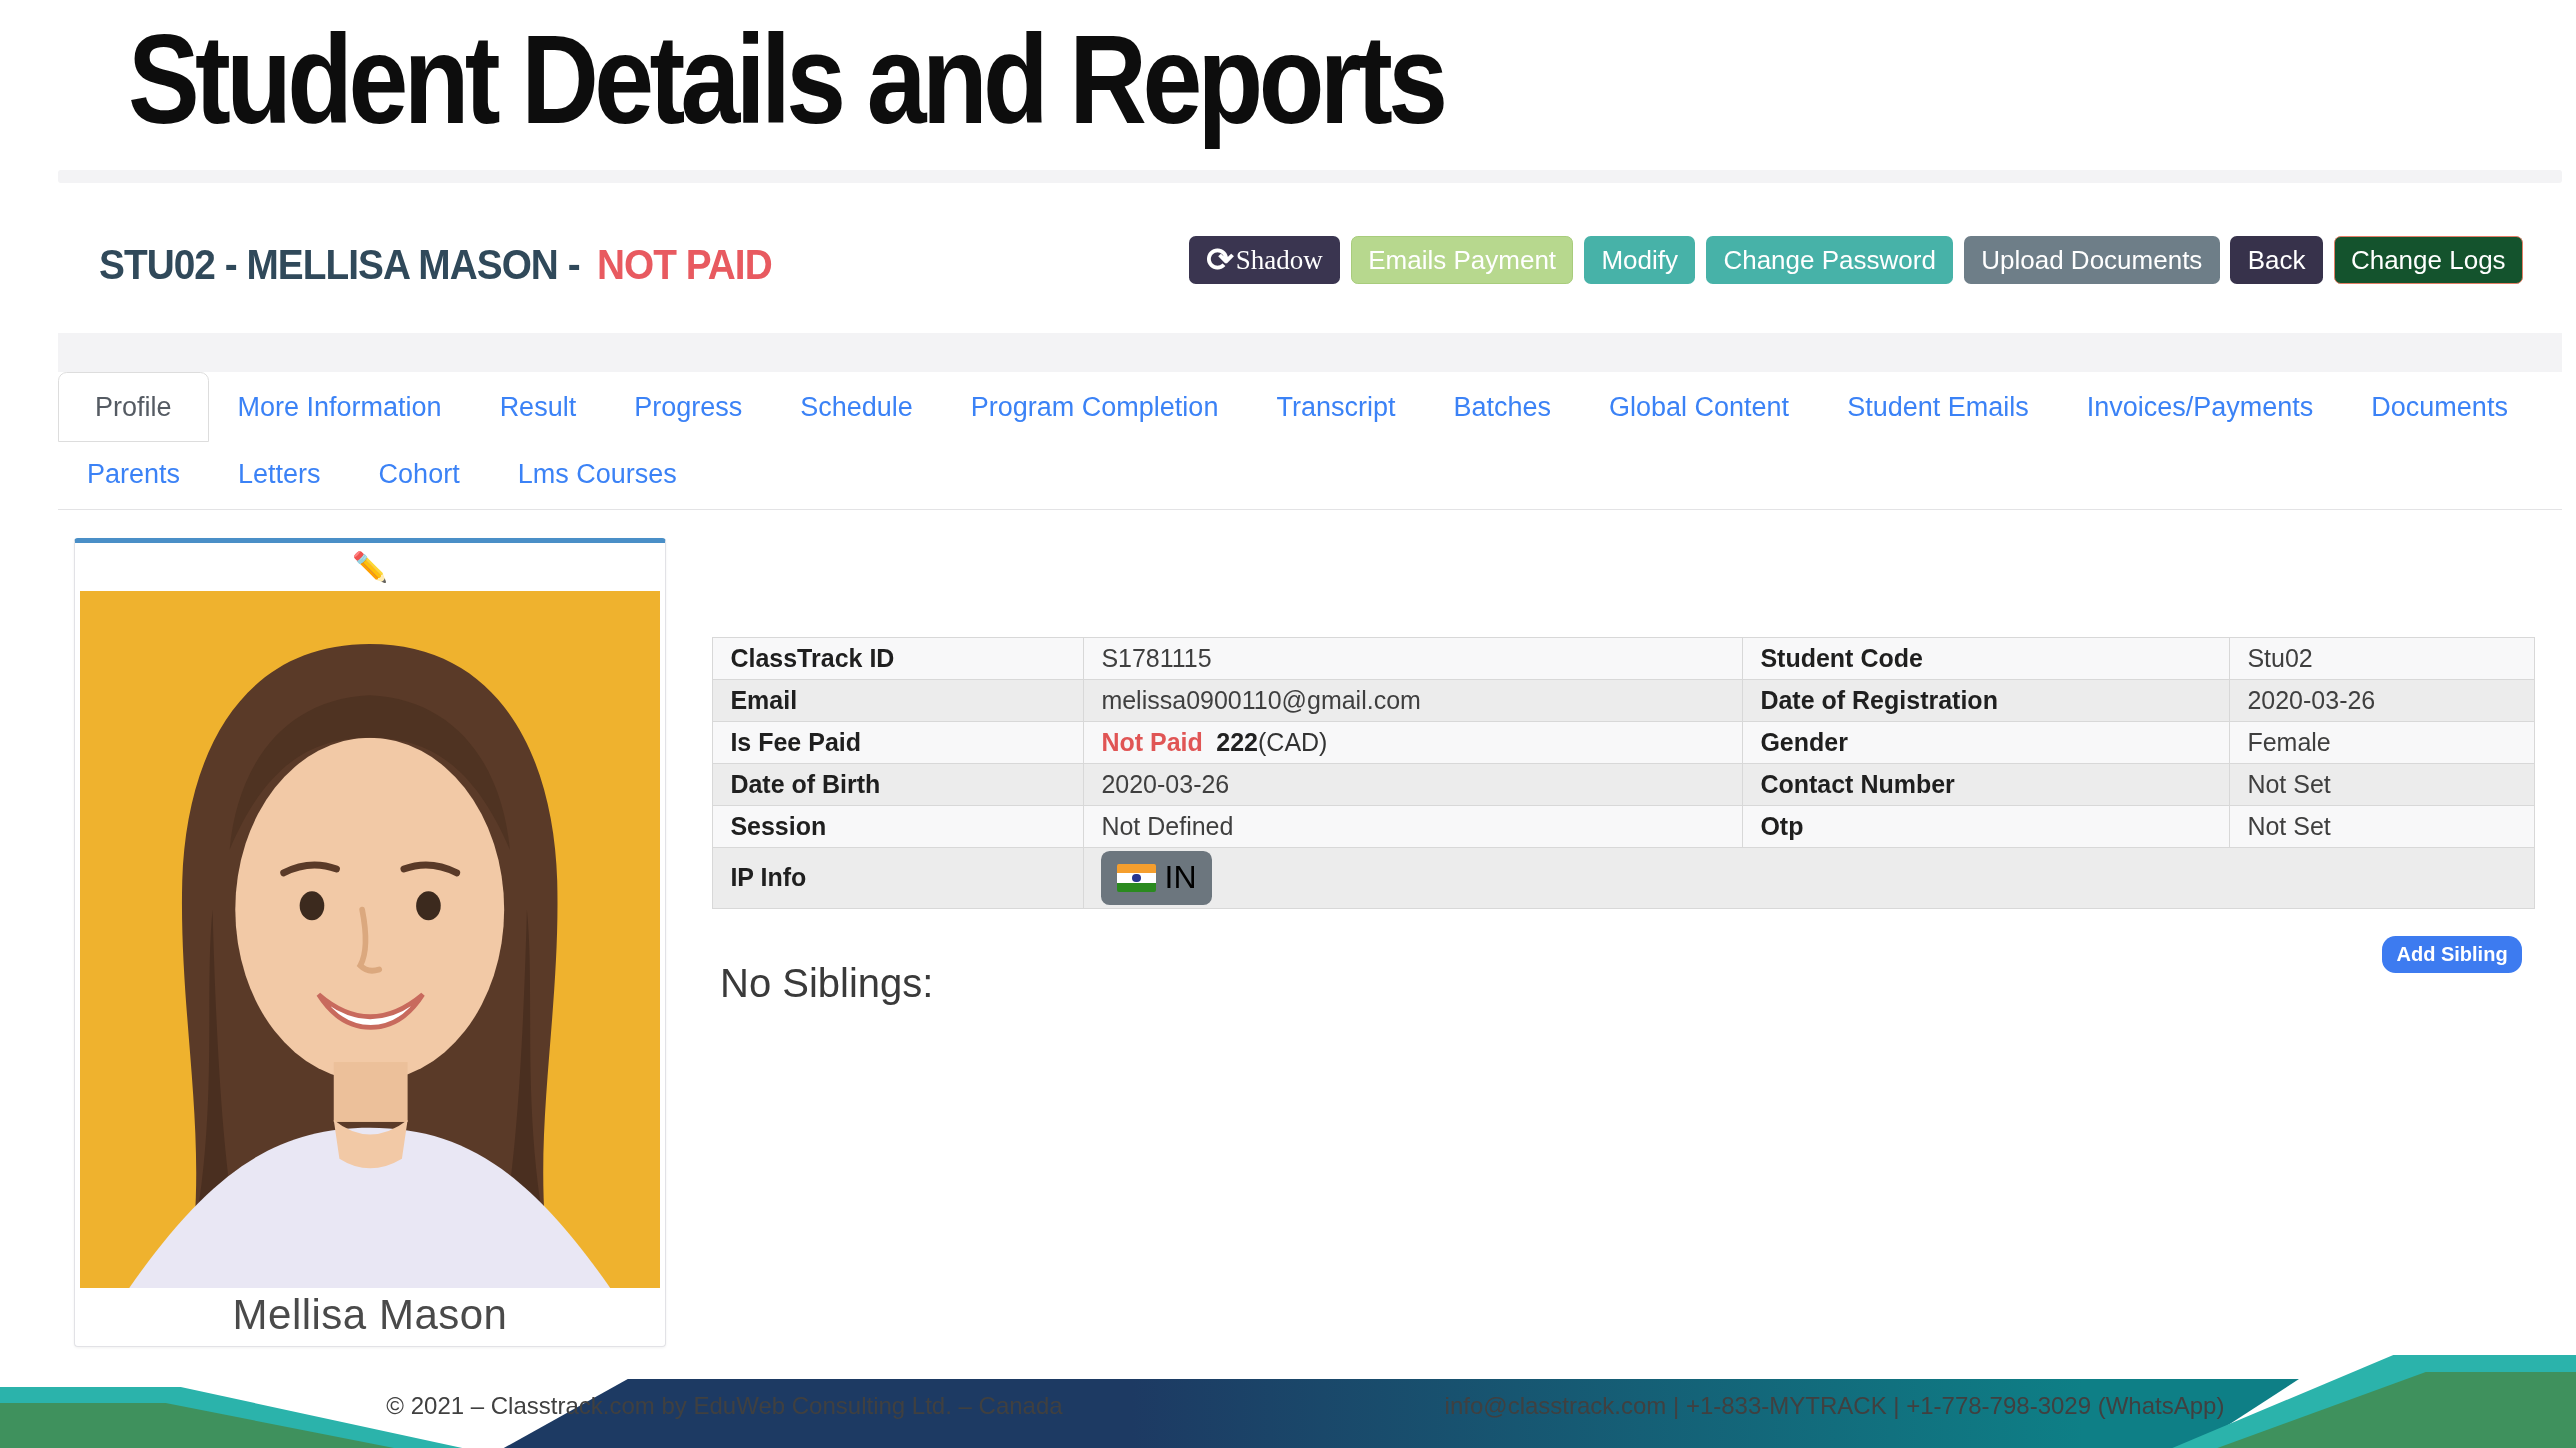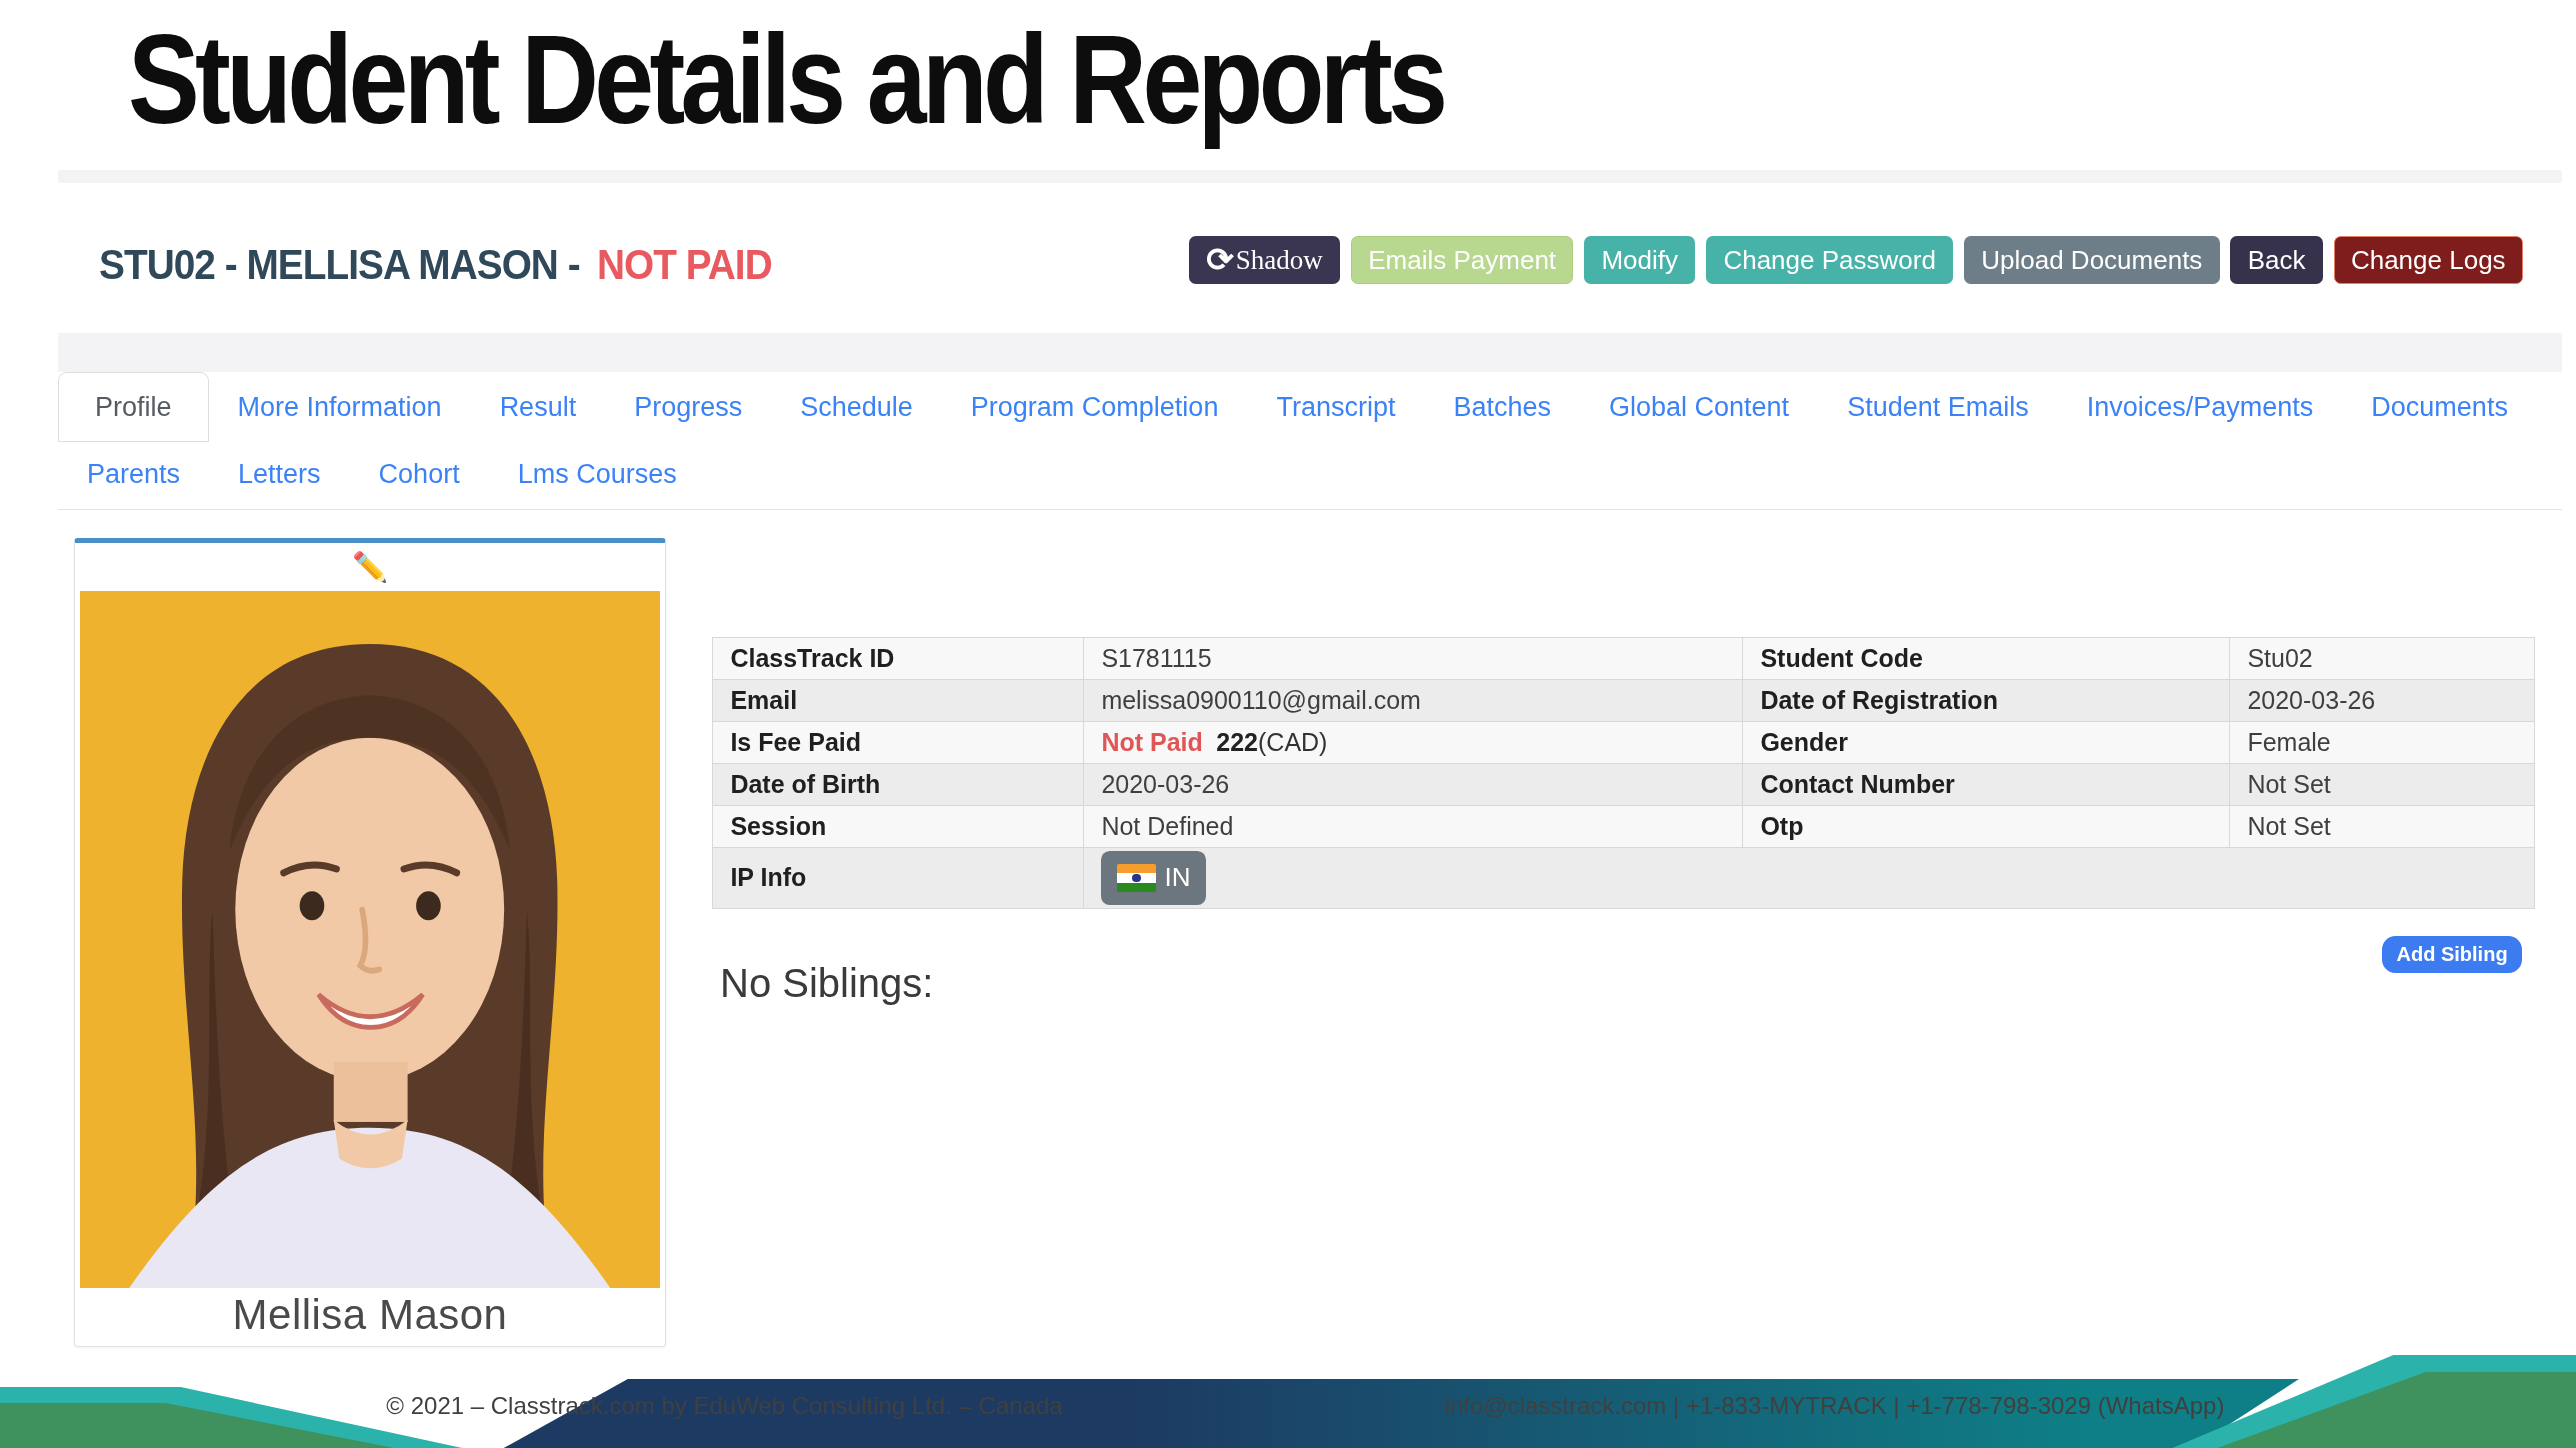--- a/index.html
+++ b/index.html
@@ -24,21 +24,21 @@
 
   .actions { position:absolute; top:236px; right:53px; display:flex; gap:10.6px; align-items:center; }
   .btn { height:48px; display:flex; align-items:center; padding:0 16.4px; border-radius:6.8px;
          color:#fff; font-size:26px; white-space:nowrap; cursor:pointer; border:1px solid transparent; }
   .btn-shadow { background:#3a3550; font-family:"Liberation Serif", serif; font-size:27px; }
   .btn-shadow .sync { font-size:33px; font-weight:bold; margin-right:1.9px; line-height:1; }
   .btn-update { background:#b7d88e; border-color:#a8cc7c; }
   .btn-teal   { background:#47b2a8; }
   .btn-upload { background:#6e7e88; }
   .btn-back   { background:#37324b; }
-  .btn-logs   { background:#7f1d1d; border-color:#e57e66; }
+  .btn-logs   { background:#14532d; border-color:#e57e66; }
 
   
   .tabs-row1 { position:absolute; left:58px; top:372px; display:flex; align-items:stretch; height:70px; }
   .tabs-row2 { position:absolute; left:58px; top:441px; display:flex; align-items:stretch; height:66px; }
   .tab { padding:0 29px; display:flex; align-items:center; font-size:27px; color:#3b82f6; cursor:pointer; white-space:nowrap; }
   .tab.active { border:1px solid #ddd; border-radius:8.7px 8.7px 0 0; background:#fff; color:#555b63; padding:10px 36px; }
   .tabs-underline { position:absolute; left:58px; top:509px; width:2504px; height:1px; background:#e3e3e5; }
 
   
   .photo-card { position:absolute; left:74px; top:538px; width:592px; height:809px;
@@ -62,21 +62,21 @@
   .fee-status { color:#e05555; font-weight:bold; margin-right:13.5px; }
   .fee-amount { font-weight:bold; color:#222; }
   .fee-currency { color:#333; }
 
   .ip-badge { display:inline-flex; align-items:center; gap:8.7px; background:#6c767e; border-radius:8.7px;
               height:54px; padding:0 15.5px; margin:2.9px 0; cursor:pointer; }
   .flag-in { position:relative; width:39px; height:28px; border-radius:1.9px;
              background:linear-gradient(#f59e2d 33.3%, #ffffff 33.3% 66.6%, #2a8a1f 66.6%); }
   .flag-in::after { content:""; position:absolute; left:50%; top:50%; width:8.7px; height:8.7px; margin:-4.3px 0 0 -4.3px;
                     border-radius:50%; background:#28358f; }
-  .ip-badge .cc { color:#ffffff; font-size:26px; }
+  .ip-badge .cc { color:#000000; font-size:32px; }
 
   
   .no-siblings { position:absolute; left:720px; top:961px; font-size:40px; color:#3a3a3a; }
   .add-sibling { position:absolute; left:2382px; top:936px; background:#3d7bf0; color:#fff;
                  font-size:20px; font-weight:bold; padding:6.8px 14.5px; border-radius:13.5px; cursor:pointer; white-space:nowrap; }
 
   
   .ft-left-teal  { position:absolute; left:0; bottom:0; width:753px; height:62px; background:#2bb3ab;
                    clip-path:polygon(0 0, 24% 0, 62% 100%, 0 100%); }
   .ft-left-green { position:absolute; left:0; bottom:0; width:753px; height:46px; background:#3f915d;

